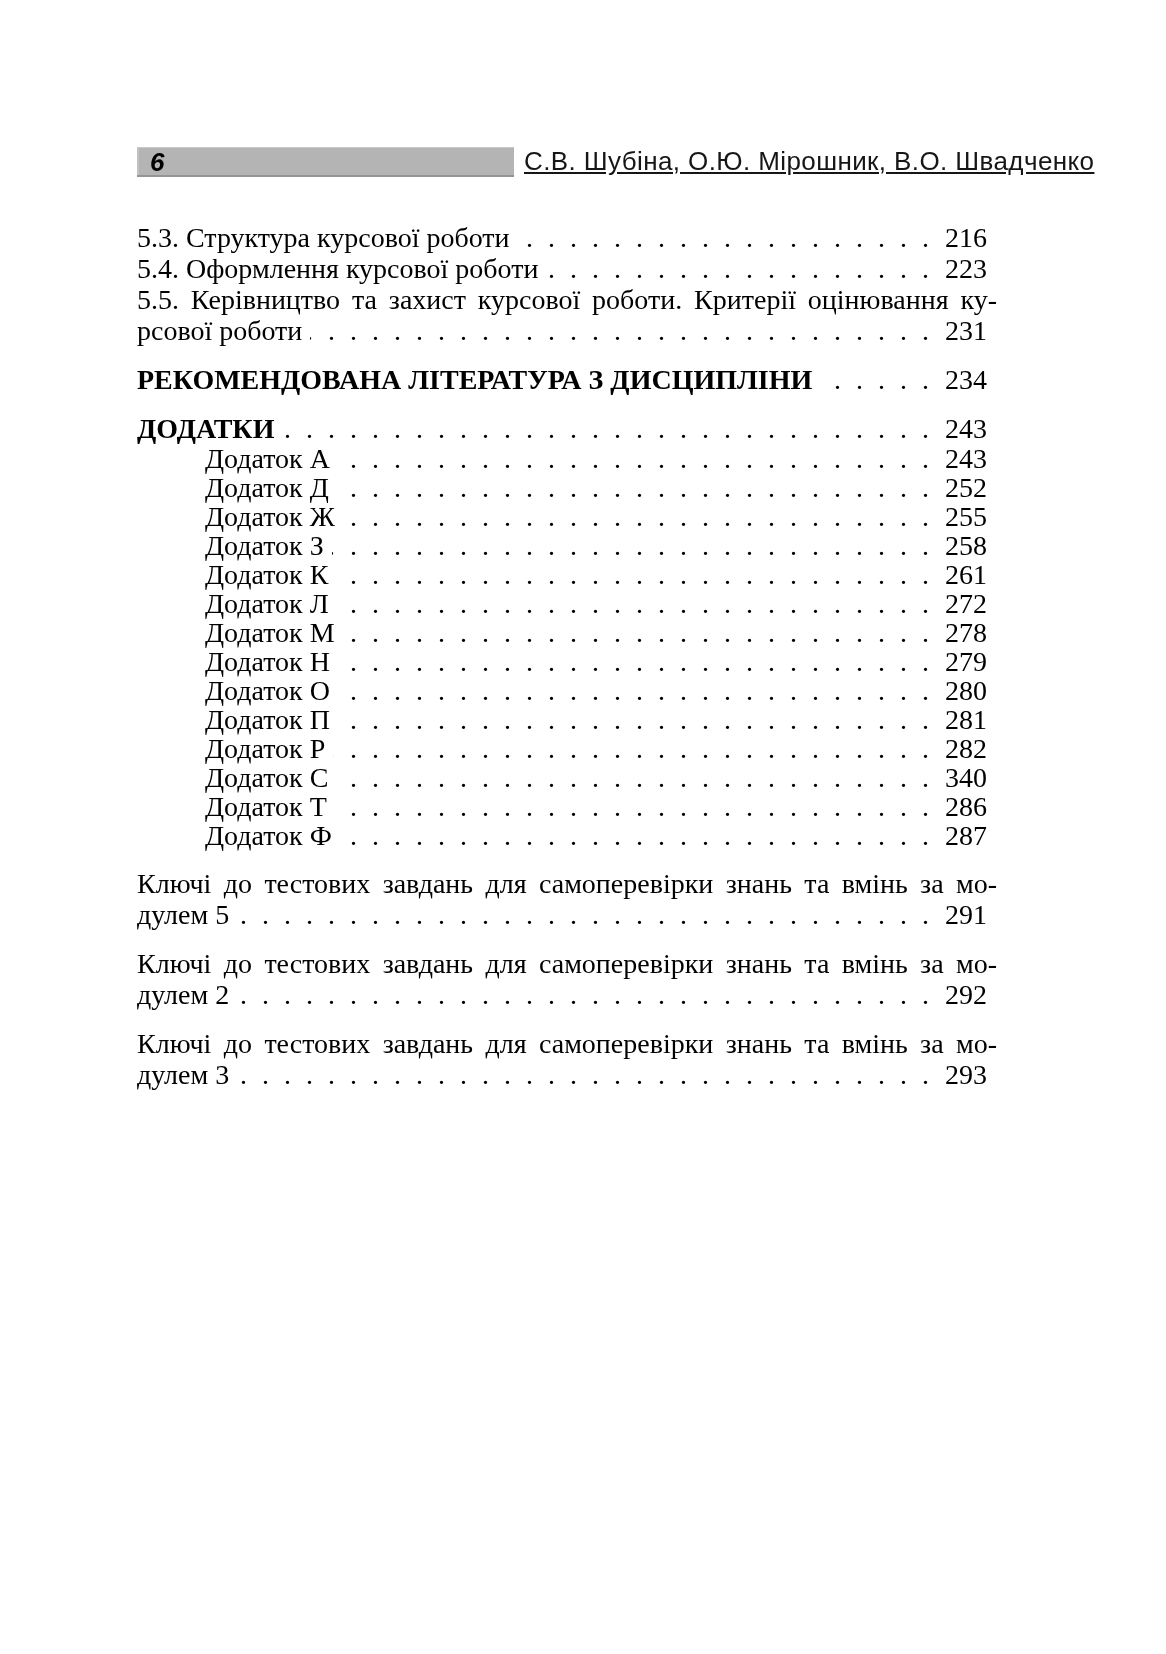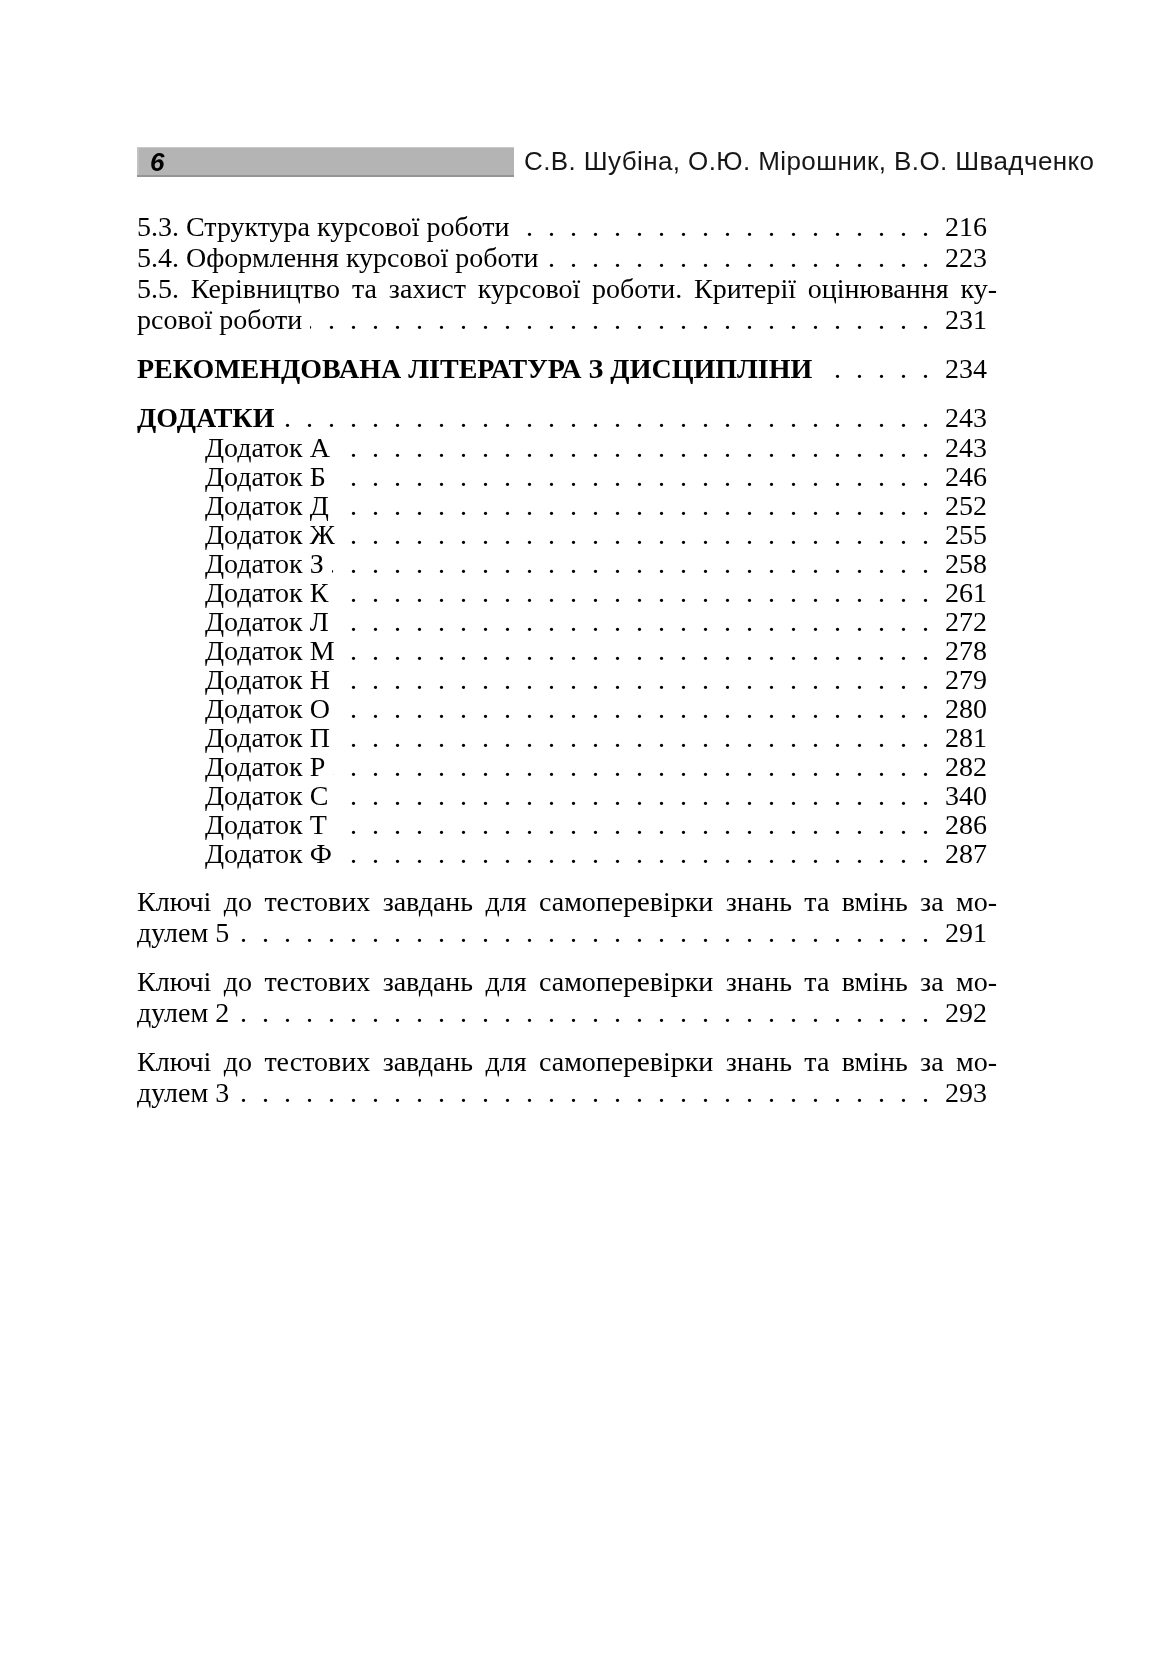--- a/index.html
+++ b/index.html
@@ -41,32 +41,33 @@
     margin-left: 13px;
   }
   .authors {
     font-family: "Liberation Sans", sans-serif;
     font-size: 26px;
     margin-left: auto;
     padding-left: 10px;
     white-space: nowrap;
     letter-spacing: 0.4px;
     color: #161616;
+    text-decoration: underline;
   }
 
   
   .toc {
     position: absolute;
     top: 176px;
     left: 137px;
     width: 860px;
     font-size: 28px;
   }
   .toc-entry { line-height: 31px; }
-  .toc > .toc-entry:first-child { margin-top: 35px; font-family: Liberation Serif, serif; }
+  .toc > .toc-entry:first-child { margin-top: 46px; font-family: Liberation Serif, serif; }
   .toc-entry.gap { margin-top: 18px; }
   .toc-entry.indent { padding-left: 68px; line-height: 29px; }
   .toc-entry.bold .toc-text,
   .toc-entry.bold .pre-line { font-weight: bold; }
 
   .pre-line {
     text-align: justify;
     text-align-last: justify;
   }
 
@@ -148,28 +149,20 @@
 
   <div class="toc-entry indent">
 
     <div class="toc-row">
       <span class="toc-text">Додаток А</span>
       <span class="leader"></span>
       <span class="pagenum">243</span>
     </div>
   </div>
 
-  <div class="toc-entry indent">
-
-    <div class="toc-row">
-      <span class="toc-text">Додаток Б</span>
-      <span class="leader"></span>
-      <span class="pagenum">246</span>
-    </div>
-  </div>
 
 
   <div class="toc-entry indent">
 
     <div class="toc-row">
       <span class="toc-text">Додаток Д</span>
       <span class="leader"></span>
       <span class="pagenum">252</span>
     </div>
   </div>

